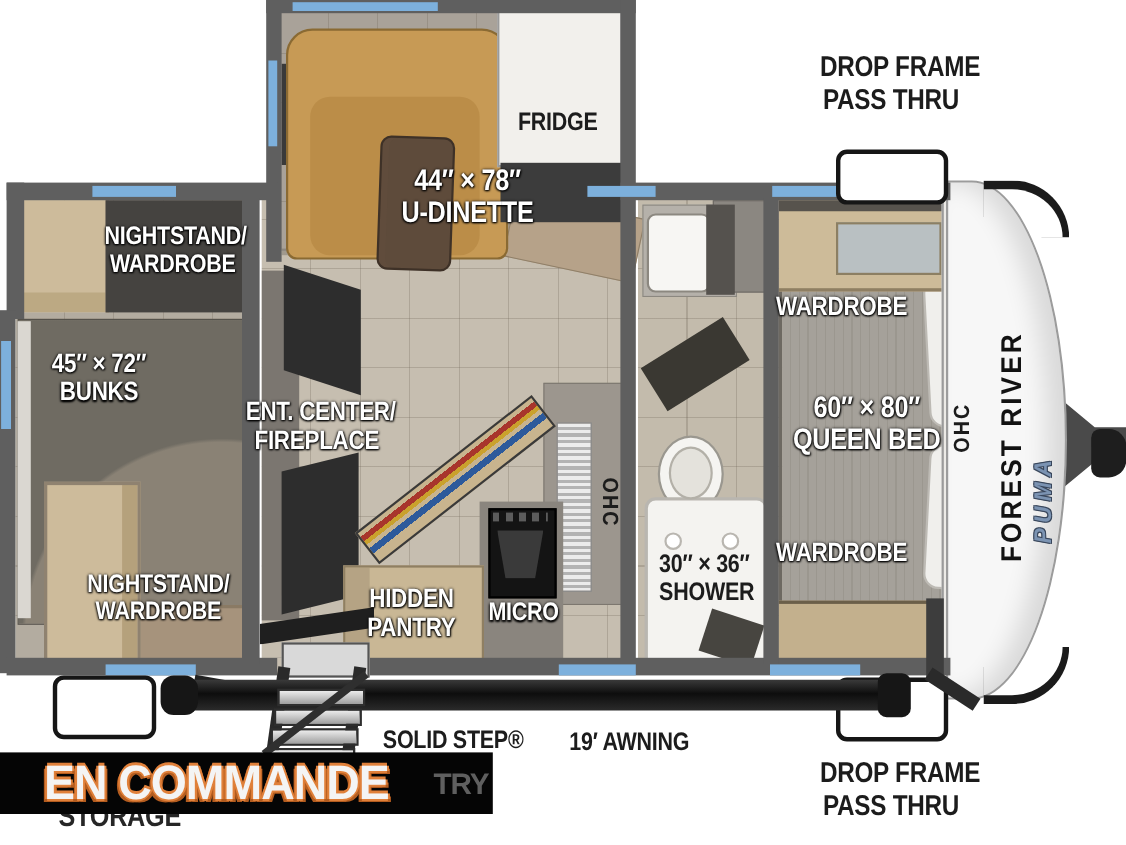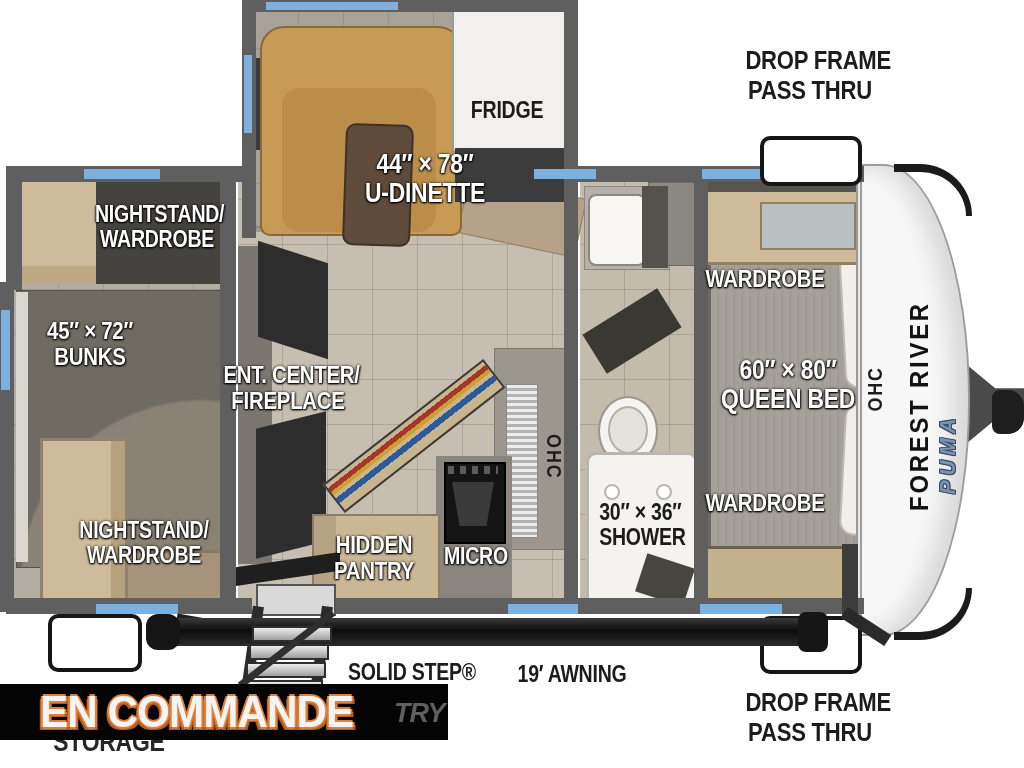--- a/index.html
+++ b/index.html
@@ -185,15 +185,15 @@
   <div class="lbl dk ext" style="left:734px;top:688px;width:152px;font-size:26px;line-height:1.15;">
     <span class="l1">DROP FRAME</span>
     <span class="l2">PASS THRU</span>
   </div>
 
   <div class="lbl dk" style="left:42px;top:728px;width:150px;font-size:27px;z-index:55;color:#262626;text-align:left;">STORAGE</div>
 
   <div class="abs" style="left:0;top:684px;width:448px;height:56px;background:#050505;z-index:60;"></div>
   <div class="abs" style="left:40px;top:688px;width:380px;height:50px;z-index:61;font-weight:900;font-size:44px;line-height:48px;color:#f4f4f4;letter-spacing:-1px;transform:scaleX(.96);transform-origin:left center;white-space:nowrap;
               text-shadow:-2px 0 0 #e0803a,2px 0 0 #e0803a,0 -2px 0 #e0803a,0 2px 0 #e0803a,-3px 3px 0 #b35c1f,3px 3px 0 #b35c1f;">EN COMMANDE</div>
-  <div class="abs" style="left:394px;top:698px;z-index:62;font-weight:800;font-size:27px;color:#5f5f5f;letter-spacing:-1px;font-style:italic;">TRY</div>
+  <div class="abs" style="left:394px;top:698px;z-index:62;font-weight:800;font-size:27px;color:#5f5f5f;letter-spacing:-1px;">TRY</div>
 
 </div>
 
 </body></html>

